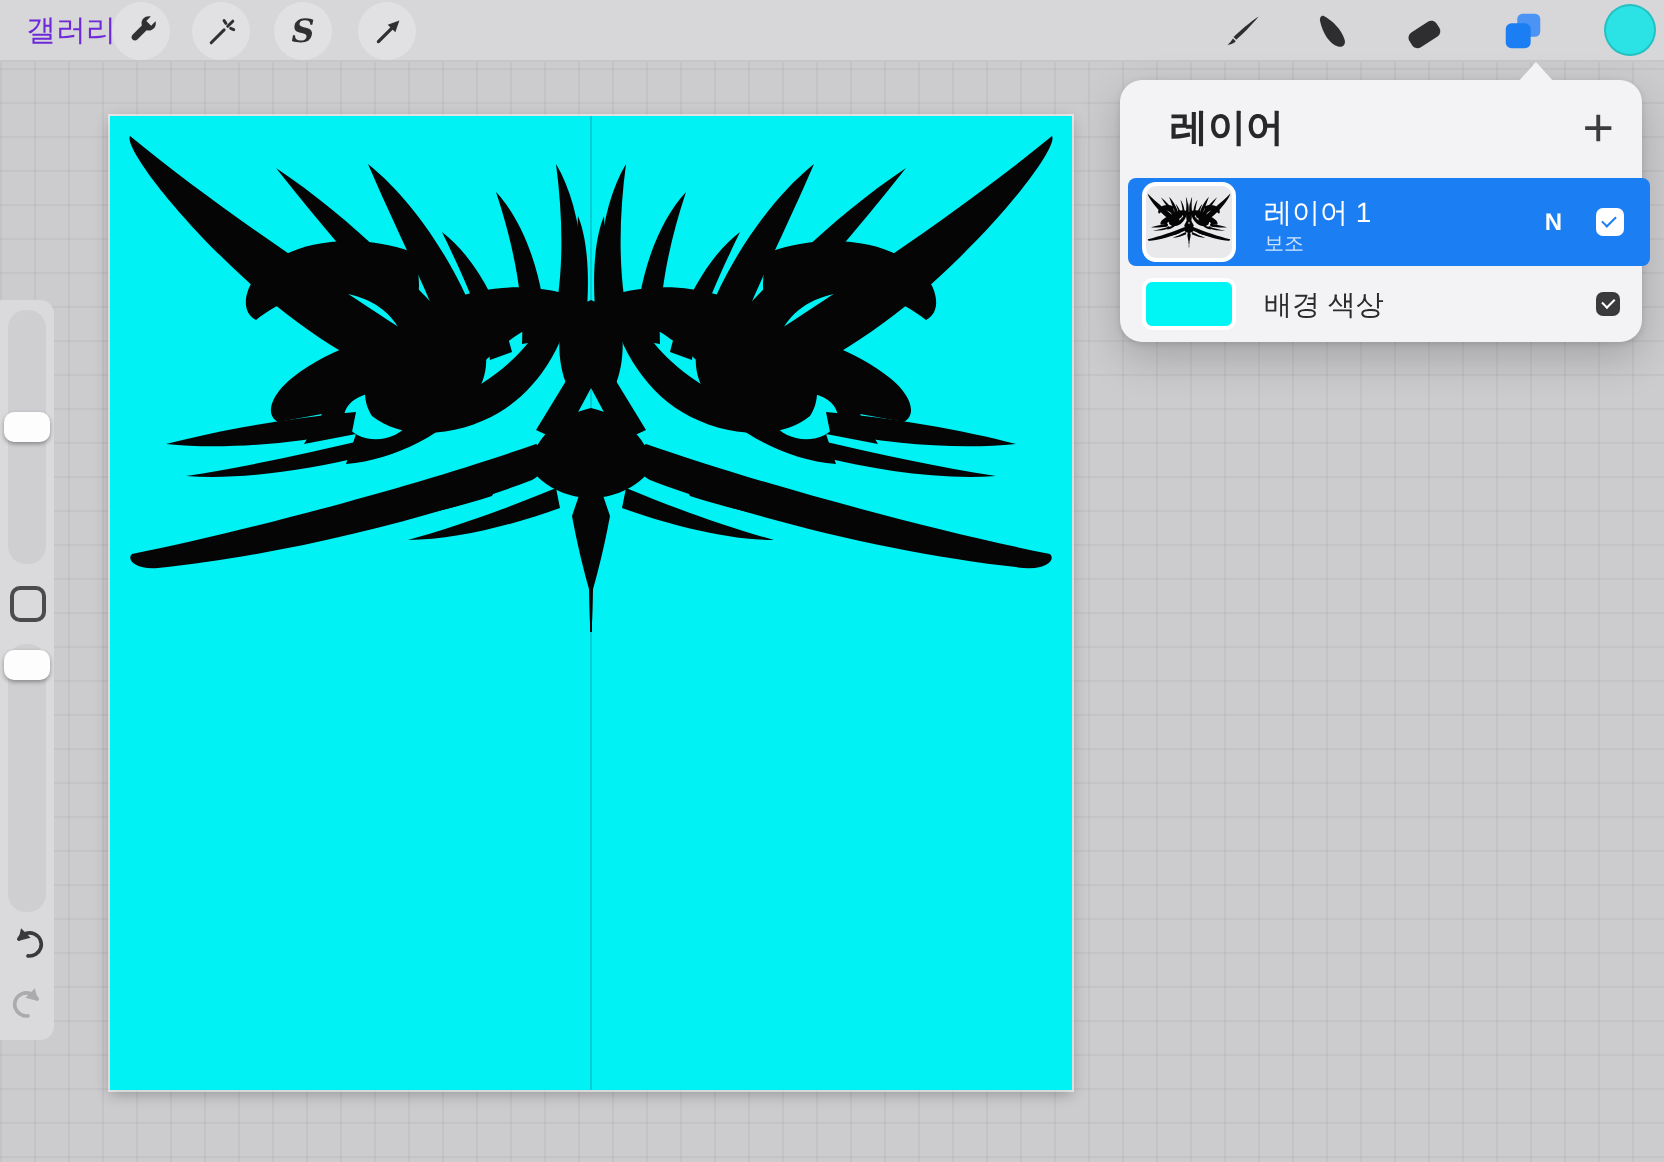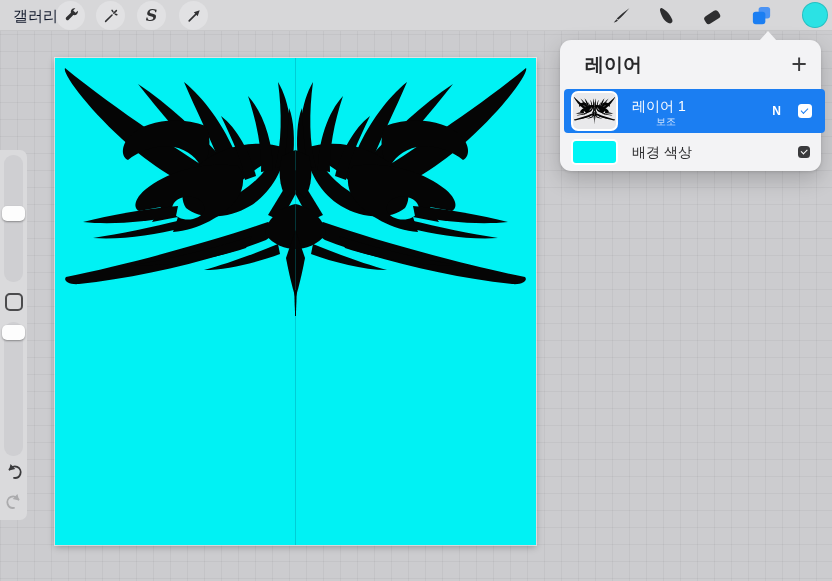--- a/index.html
+++ b/index.html
@@ -14,21 +14,21 @@
       #cccccf;
   }
 
   
   .topbar {
     position:absolute; left:0; top:0; width:832px; height:31px;
     background:#d7d7d9; border-bottom:1px solid rgba(0,0,0,.07);
   }
   .gallery-label {
     position:absolute; left:13px; top:0; height:31px; line-height:31px;
-    font-size:15px; color:#0f172a;
+    font-size:15px; color:#6d28d9;
   }
   .tool-circle {
     position:absolute; top:1px; width:29px; height:29px; border-radius:50%;
     background:#e1e1e3; display:flex; align-items:center; justify-content:center;
   }
   .tc-1{left:56px;} .tc-2{left:96px;} .tc-3{left:137px;} .tc-4{left:179px;}
   .sel-s {
     font-family:"DejaVu Serif","Liberation Serif",serif; font-style:italic;
     font-weight:600; font-size:16px; color:#303032; line-height:1;
   }
@@ -96,21 +96,21 @@
   .row-1 { top:49px; height:44px; background:#1b7ef2; border-radius:4px; }
   .row-2 { top:93px; height:38px; }
   .thumb {
     position:absolute; left:7px; border:2px solid #ffffff; overflow:hidden;
     background:#e9e9eb;
   }
   .thumb-1 { top:2px; width:47px; height:40px; border-radius:7px; }
   .thumb-2 { top:6px; width:47px; height:26px; border-radius:5px; background:#00f5f5; }
   .thumb svg{ display:block; }
   .layer-label-1 { position:absolute; left:68px; top:9px; font-size:14px; color:#ffffff; }
-  .layer-sublabel { position:absolute; left:68px; top:26px; font-size:10px; color:#cfe3fd;margin-left:24px; }
+  .layer-sublabel { position:absolute; left:68px; top:26px; font-size:10px; color:#cfe3fd; }
   .layer-label-2 { position:absolute; left:68px; top:0; height:38px; line-height:38px; font-size:14px; color:#2b2b2d; }
   .blend-badge {
     position:absolute; right:44px; top:0; height:44px; line-height:44px;
     font-size:12px; font-weight:bold; color:#ffffff;
   }
   .checkbox { position:absolute; border-radius:3.5px; }
   .cb-1 { right:13px; top:15px; width:14px; height:14px; background:#ffffff; }
   .cb-2 { right:15px; top:13px; width:12px; height:12px; background:#3a3a3c; }
   .checkmark { position:absolute; transform:rotate(-45deg); }
   .cb-1 .checkmark { left:3px; top:3.5px; width:7px; height:4px;

